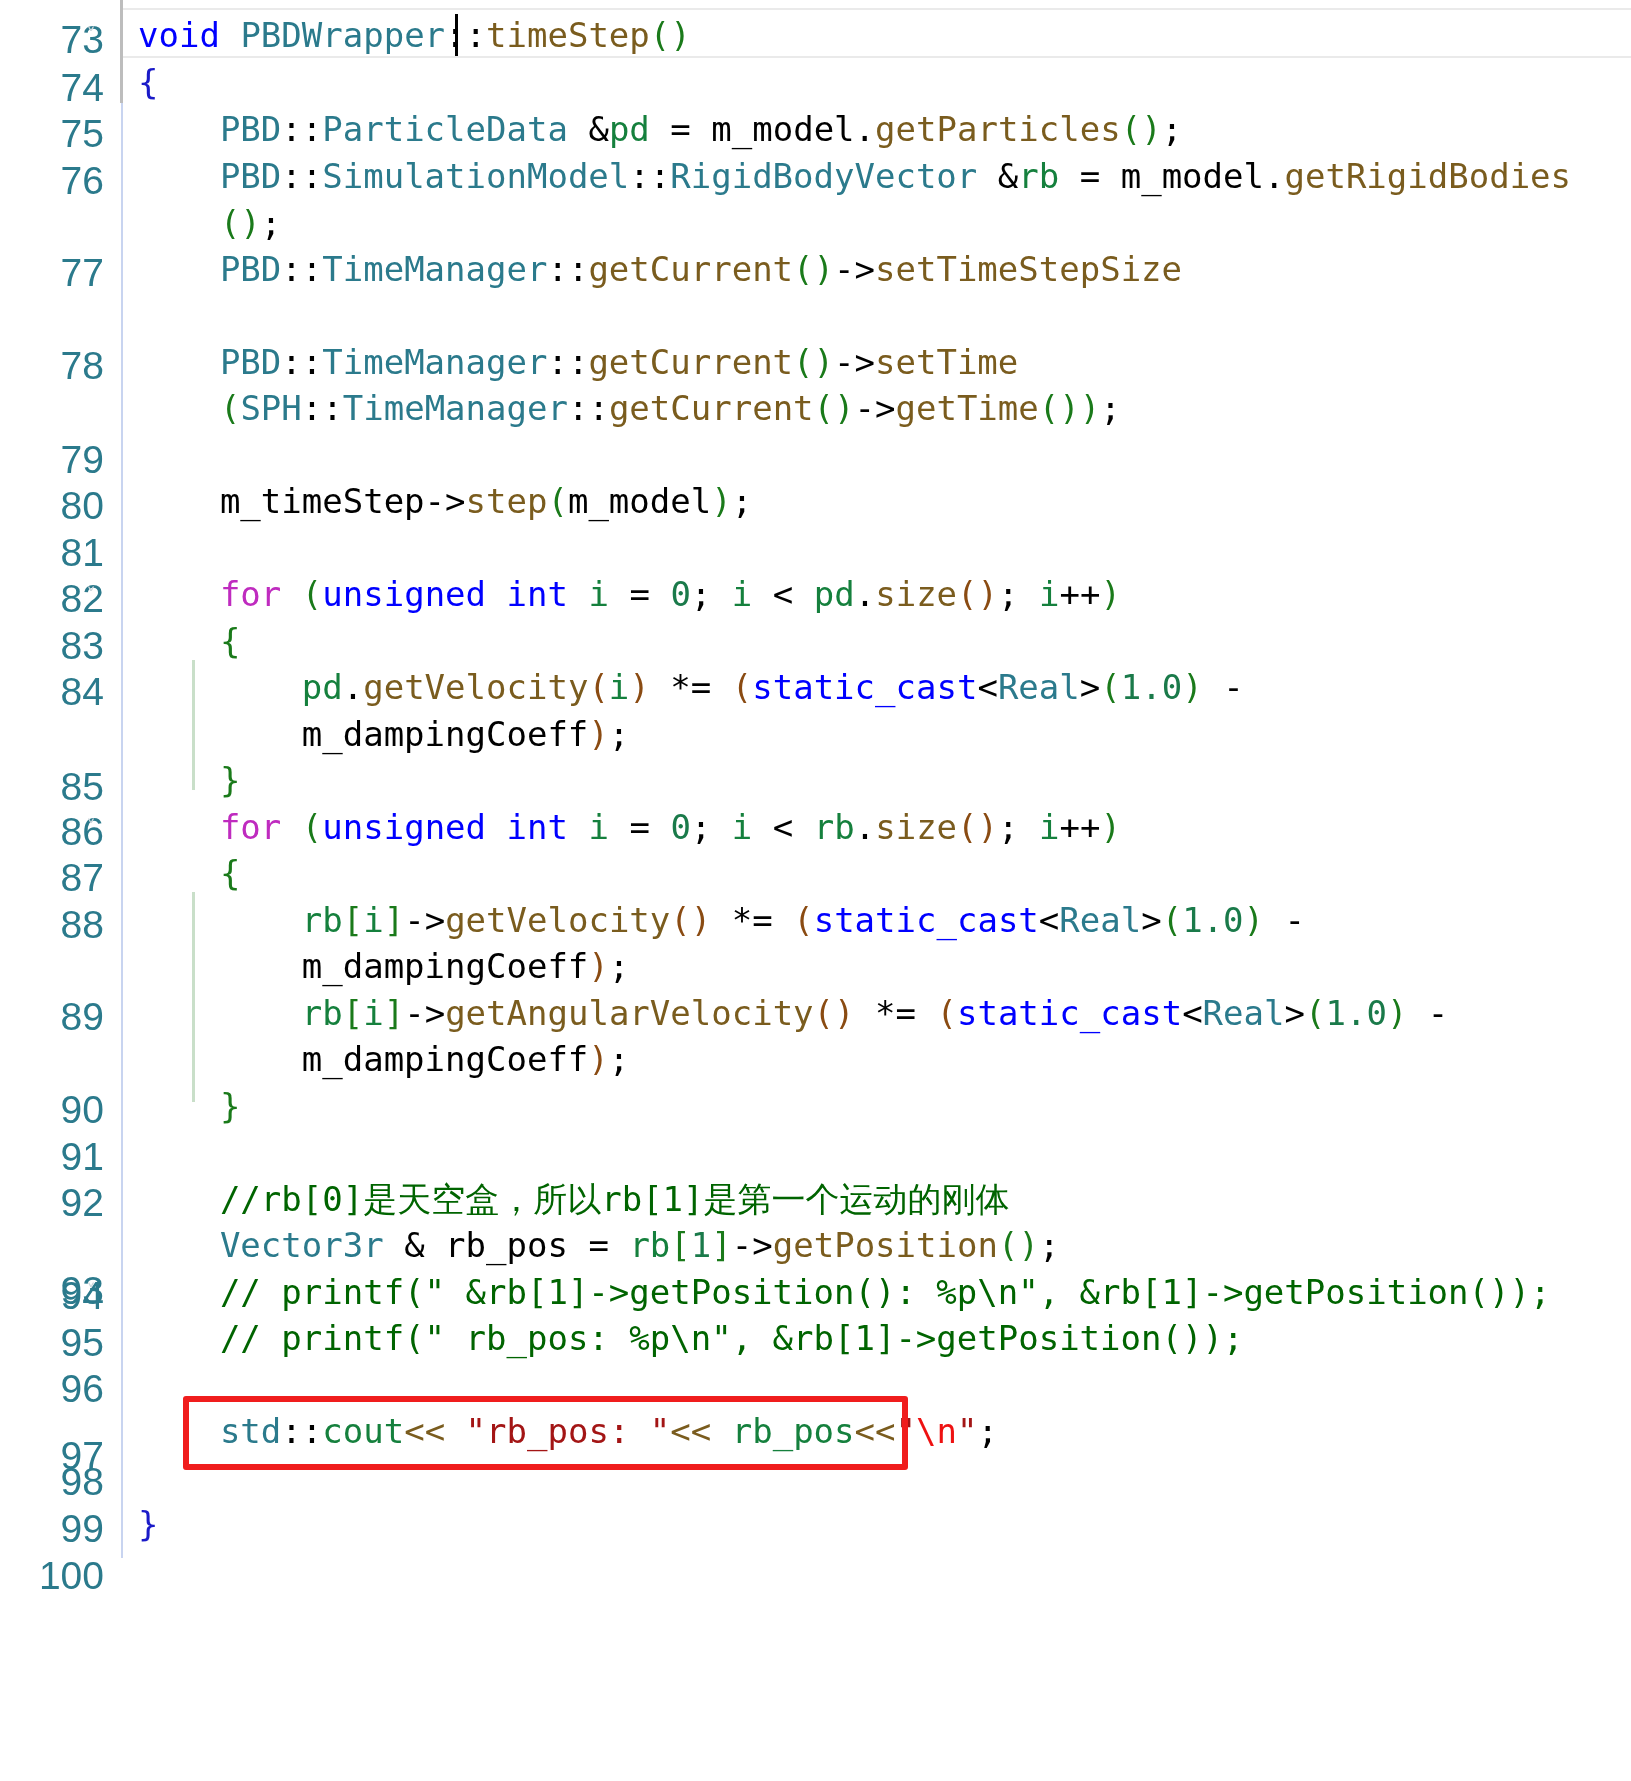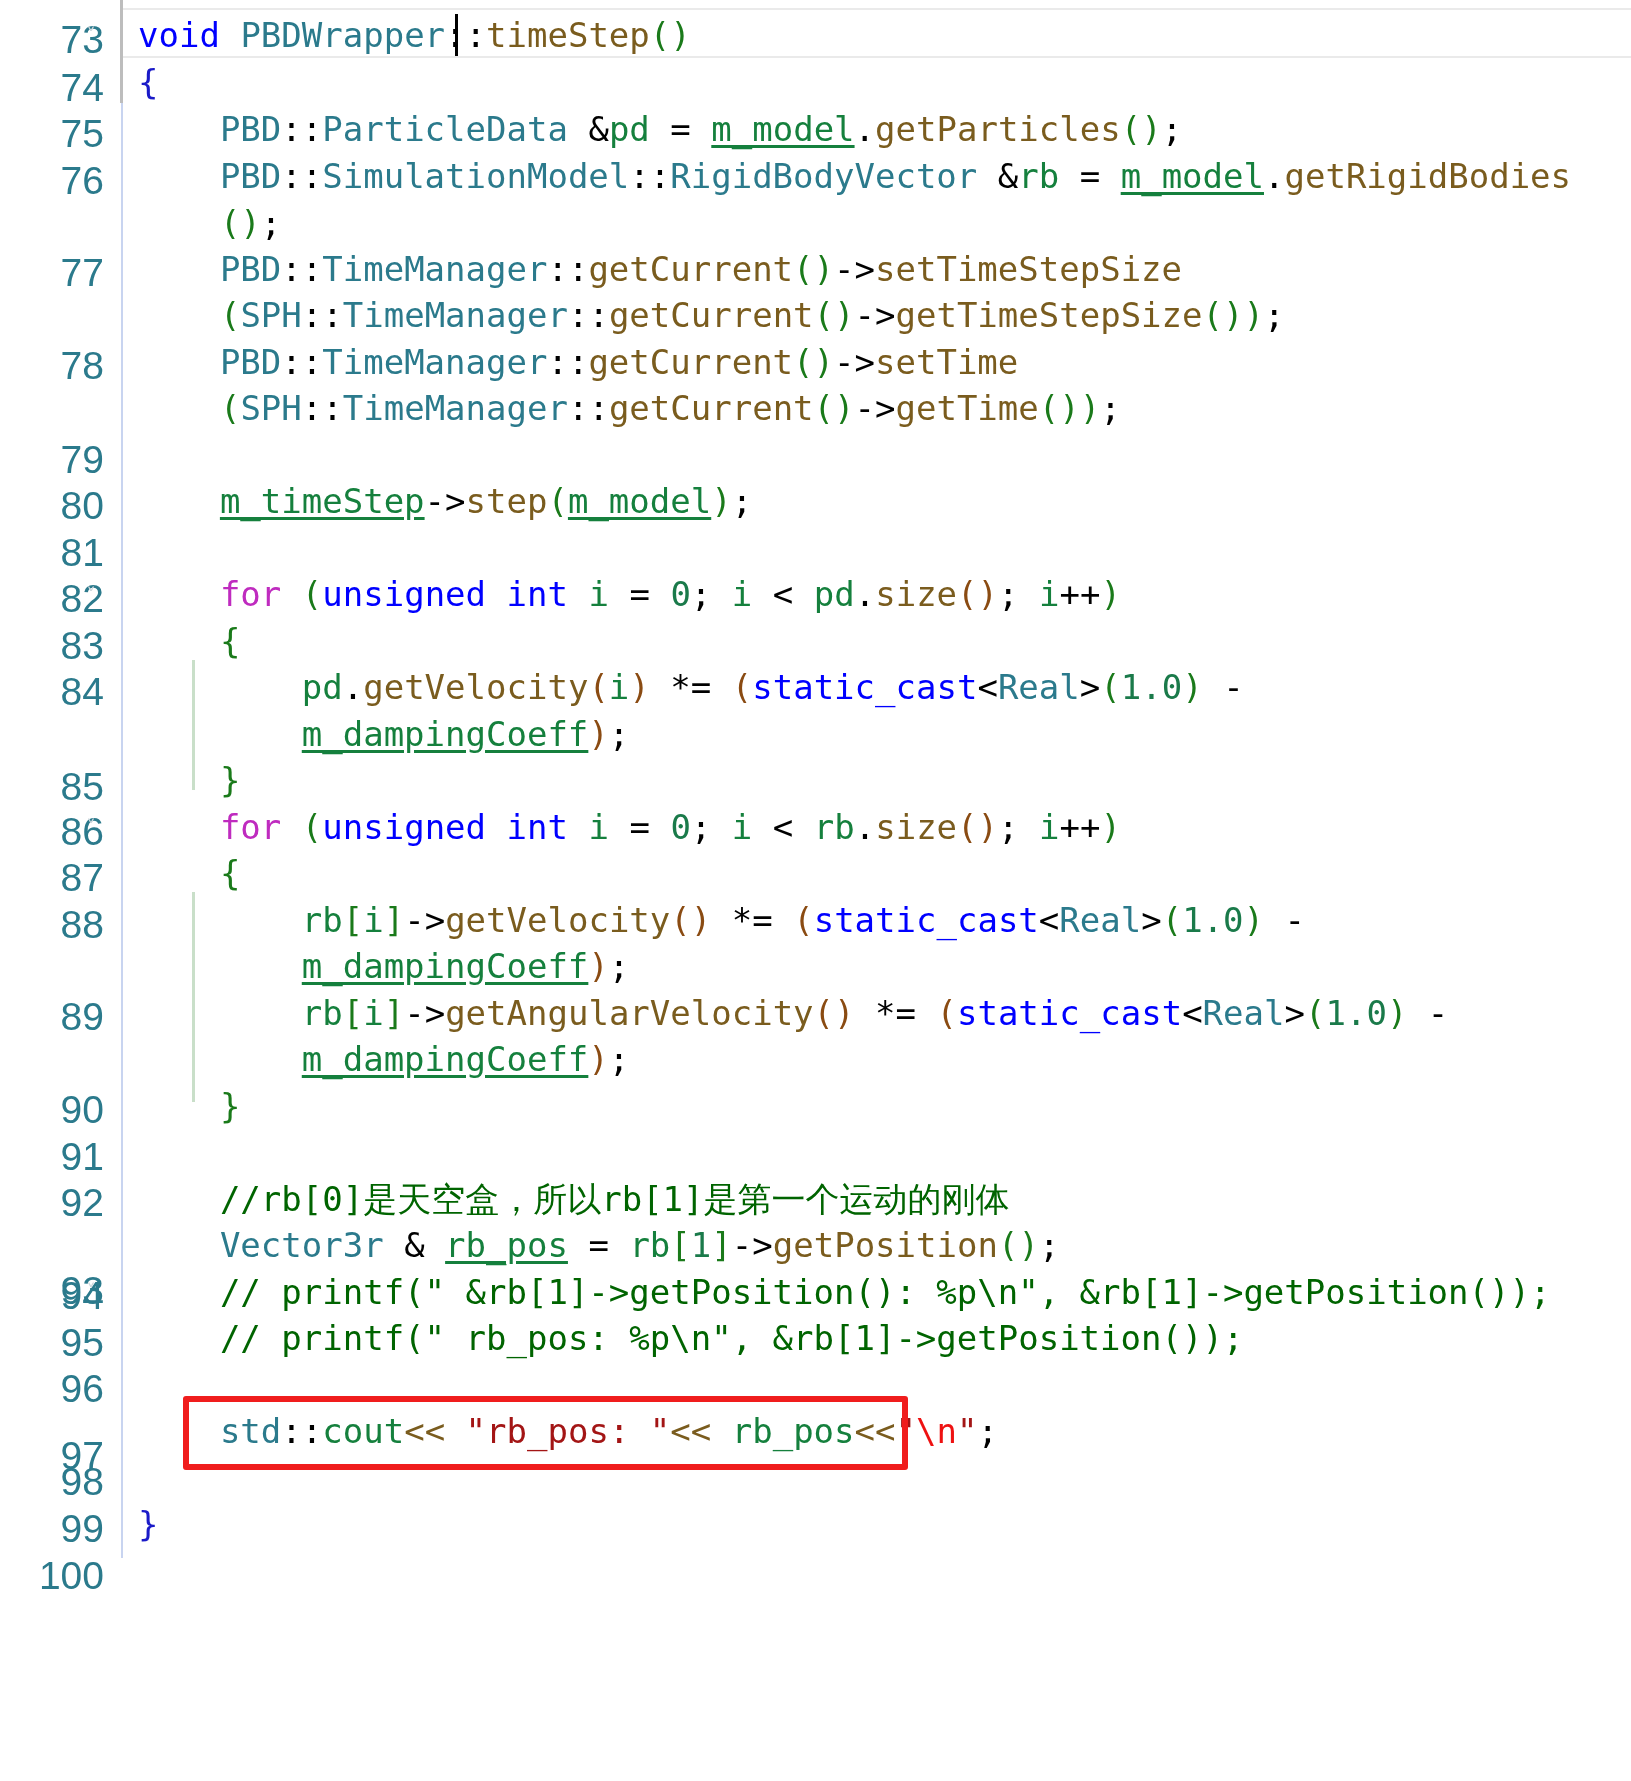--- a/index.html
+++ b/index.html
@@ -54,21 +54,21 @@
     position:absolute;border:6px solid #f01d1d;border-radius:3px;
     box-sizing:border-box;pointer-events:none;
   }
 
   
   .kw   {color:#0000ff;}            
   .kwm  {color:#bf2bbf;}            
   .typ  {color:#2b7a8c;}            
   .fn   {color:#7a5c1e;}            
   .var  {color:#15803d;}            
-  .mem  {color:#15803d;text-decoration:underline;text-underline-offset:4px;margin-top:40px;} 
+  .mem  {color:#000000;text-underline-offset:4px;margin-top:40px;} 
   .num  {color:#1a7a4a;}            
   .par  {color:#1a7a1a;}            
   .parb {color:#8a4b12;}            
   .op   {color:#000000;}            
   .ops  {color:#7a5c1e;}            
   .cmt  {color:#006400;}            
   .str  {color:#a31515;}            
   .esc  {color:#ee1111;}            
   .brc  {color:#1a7a1a;}            
   .brcb {color:#1a1ac8;}
@@ -140,23 +140,20 @@
     <div class="row" style="top:153px;">
       <span class="txt">    <span class="typ">PBD</span><span class="op">::</span><span class="typ">SimulationModel</span><span class="op">::</span><span class="typ">RigidBodyVector</span> <span class="op">&amp;</span><span class="var">rb</span> <span class="op">=</span> <span class="mem">m_model</span><span class="op">.</span><span class="fn">getRigidBodies</span></span>
     </div>
     <div class="row" style="top:200px;">
       <span class="txt">    <span class="par">()</span><span class="op">;</span></span>
     </div>
     
     <div class="row" style="top:246px;">
       <span class="txt">    <span class="typ">PBD</span><span class="op">::</span><span class="typ">TimeManager</span><span class="op">::</span><span class="fn">getCurrent</span><span class="par">()</span><span class="op">-&gt;</span><span class="fn">setTimeStepSize</span></span>
     </div>
-    <div class="row" style="top:292px;">
-      <span class="txt">    <span class="par">(</span><span class="typ">SPH</span><span class="op">::</span><span class="typ">TimeManager</span><span class="op">::</span><span class="fn">getCurrent</span><span class="par">()</span><span class="op">-&gt;</span><span class="fn">getTimeStepSize</span><span class="par">())</span><span class="op">;</span></span>
-    </div>
     
     <div class="row" style="top:339px;">
       <span class="txt">    <span class="typ">PBD</span><span class="op">::</span><span class="typ">TimeManager</span><span class="op">::</span><span class="fn">getCurrent</span><span class="par">()</span><span class="op">-&gt;</span><span class="fn">setTime</span></span>
     </div>
     <div class="row" style="top:385px;">
       <span class="txt">    <span class="par">(</span><span class="typ">SPH</span><span class="op">::</span><span class="typ">TimeManager</span><span class="op">::</span><span class="fn">getCurrent</span><span class="par">()</span><span class="op">-&gt;</span><span class="fn">getTime</span><span class="par">())</span><span class="op">;</span></span>
     </div>
     
     <div class="row" style="top:432px;"><span class="txt"></span></div>
     

